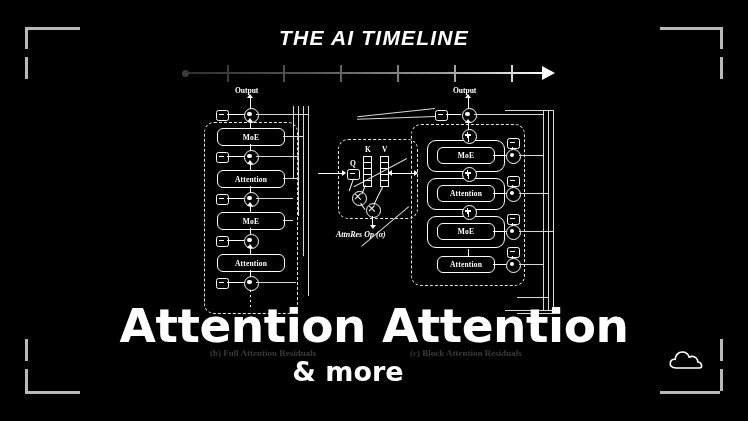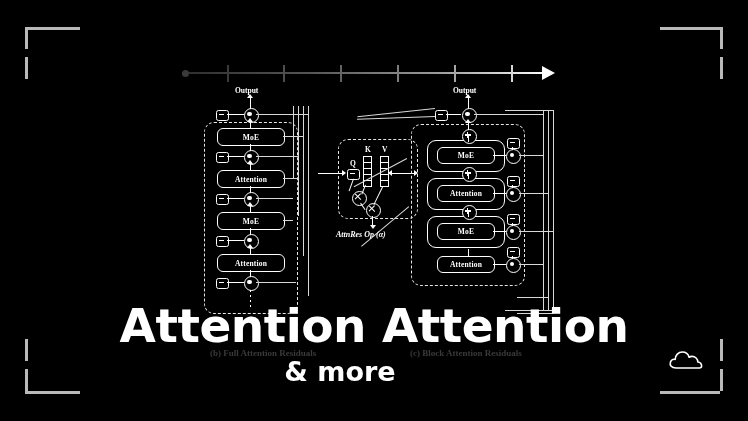--- a/index.html
+++ b/index.html
@@ -255,21 +255,21 @@
     text-align: center;
     color: #ffffff;
     font-size: 47px;
     font-weight: bold;
     letter-spacing: -0.5px;
     font-family: "DejaVu Sans", sans-serif;
     line-height: 1;
   }
   #sub-title {
     position: absolute;
-    left: 0;
+    left: 8px;
     top: 358px;
     width: 680px;
     text-align: center;
     color: #ffffff;
     font-size: 27px;
     font-weight: bold;
     font-family: "DejaVu Sans", sans-serif;
     line-height: 1;
   }
 
@@ -299,20 +299,21 @@
     <div class="bkt-h" style="left:25px; top:391px; width:55px;"></div>
     <div class="bkt-v" style="left:25px; top:369px; height:22px;"></div>
     <div class="bkt-v" style="left:25px; top:339px; height:22px;"></div>
   </div>
   <div class="bracket">
     <div class="bkt-h" style="left:660px; top:391px; width:60px;"></div>
     <div class="bkt-v" style="left:720px; top:369px; height:22px;"></div>
     <div class="bkt-v" style="left:720px; top:339px; height:22px;"></div>
   </div>
 
+  <div id="header-title">THE AI TIMELINE</div>
 
   <div id="timeline">
     <div id="timeline-axis"></div>
     <div id="timeline-dot"></div>
     <div class="tl-tick" style="left:45px;  background:#3b3b3b;"></div>
     <div class="tl-tick" style="left:101px; background:#4e4e4e;"></div>
     <div class="tl-tick" style="left:158px; background:#636363;"></div>
     <div class="tl-tick" style="left:215px; background:#7e7e7e;"></div>
     <div class="tl-tick" style="left:272px; background:#a5a5a5;"></div>
     <div class="tl-tick" style="left:329px; background:#d6d6d6;"></div>

